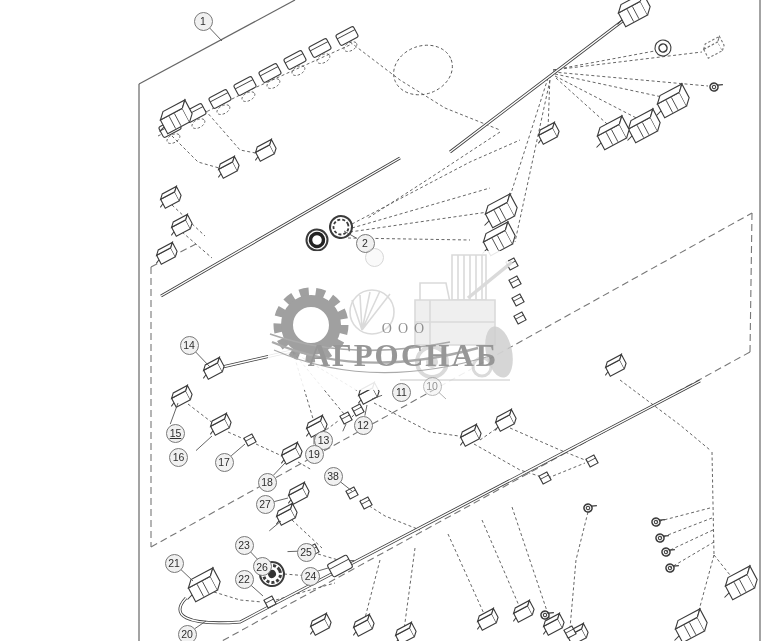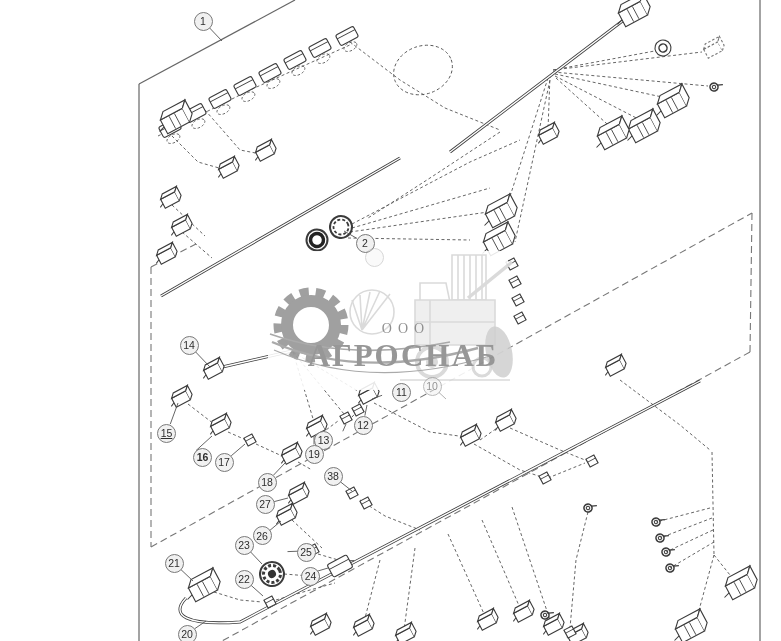--- a/index.html
+++ b/index.html
@@ -536,28 +536,28 @@
 
   <div id="balloons">
       <div class="balloon" style="left: 193.5px; top: 11.5px;">1</div>
       <div class="balloon" style="left: 355.5px; top: 233.5px;">2</div>
       <div class="balloon under" style="left: 364.5px; top: 247.5px;"></div>
       <div class="balloon faded" style="left: 422.5px; top: 376.5px;">10</div>
       <div class="balloon" style="left: 392px; top: 382.5px;">11</div>
       <div class="balloon" style="left: 353.5px; top: 415.5px;">12</div>
       <div class="balloon" style="left: 314px; top: 430.5px;">13</div>
       <div class="balloon" style="left: 179.5px; top: 335.5px;">14</div>
-      <div class="balloon" style="left: 157px; top: 423.5px; text-decoration: underline;">15</div>
-      <div class="balloon" style="left: 193px; top: 447.5px; font-weight: bold;">16</div>
+      <div class="balloon" style="left: 166px; top: 423.5px; text-decoration: underline;">15</div>
+      <div class="balloon" style="left: 169px; top: 447.5px;">16</div>
       <div class="balloon" style="left: 214.5px; top: 452.5px; text-align: center;">17</div>
       <div class="balloon" style="left: 257.5px; top: 472.5px;">18</div>
       <div class="balloon" style="left: 304.5px; top: 444.5px;">19</div>
       <div class="balloon" style="left: 177.5px; top: 624.5px;">20</div>
       <div class="balloon" style="left: 164.5px; top: 553.5px;">21</div>
       <div class="balloon" style="left: 234.5px; top: 569.5px;">22</div>
       <div class="balloon" style="left: 234.5px; top: 535.5px;">23</div>
       <div class="balloon" style="left: 301px; top: 566.5px;">24</div>
       <div class="balloon" style="left: 268.5px; top: 542.5px; margin-left: 28px;">25</div>
-      <div class="balloon" style="left: 252.5px; top: 526px;">26</div>
+      <div class="balloon" style="left: 252.5px; top: 557px;">26</div>
       <div class="balloon" style="left: 255.5px; top: 494.5px;">27</div>
       <div class="balloon" style="left: 323.5px; top: 466.5px;">38</div>
     </div>
 </div>
 
 </body></html>

